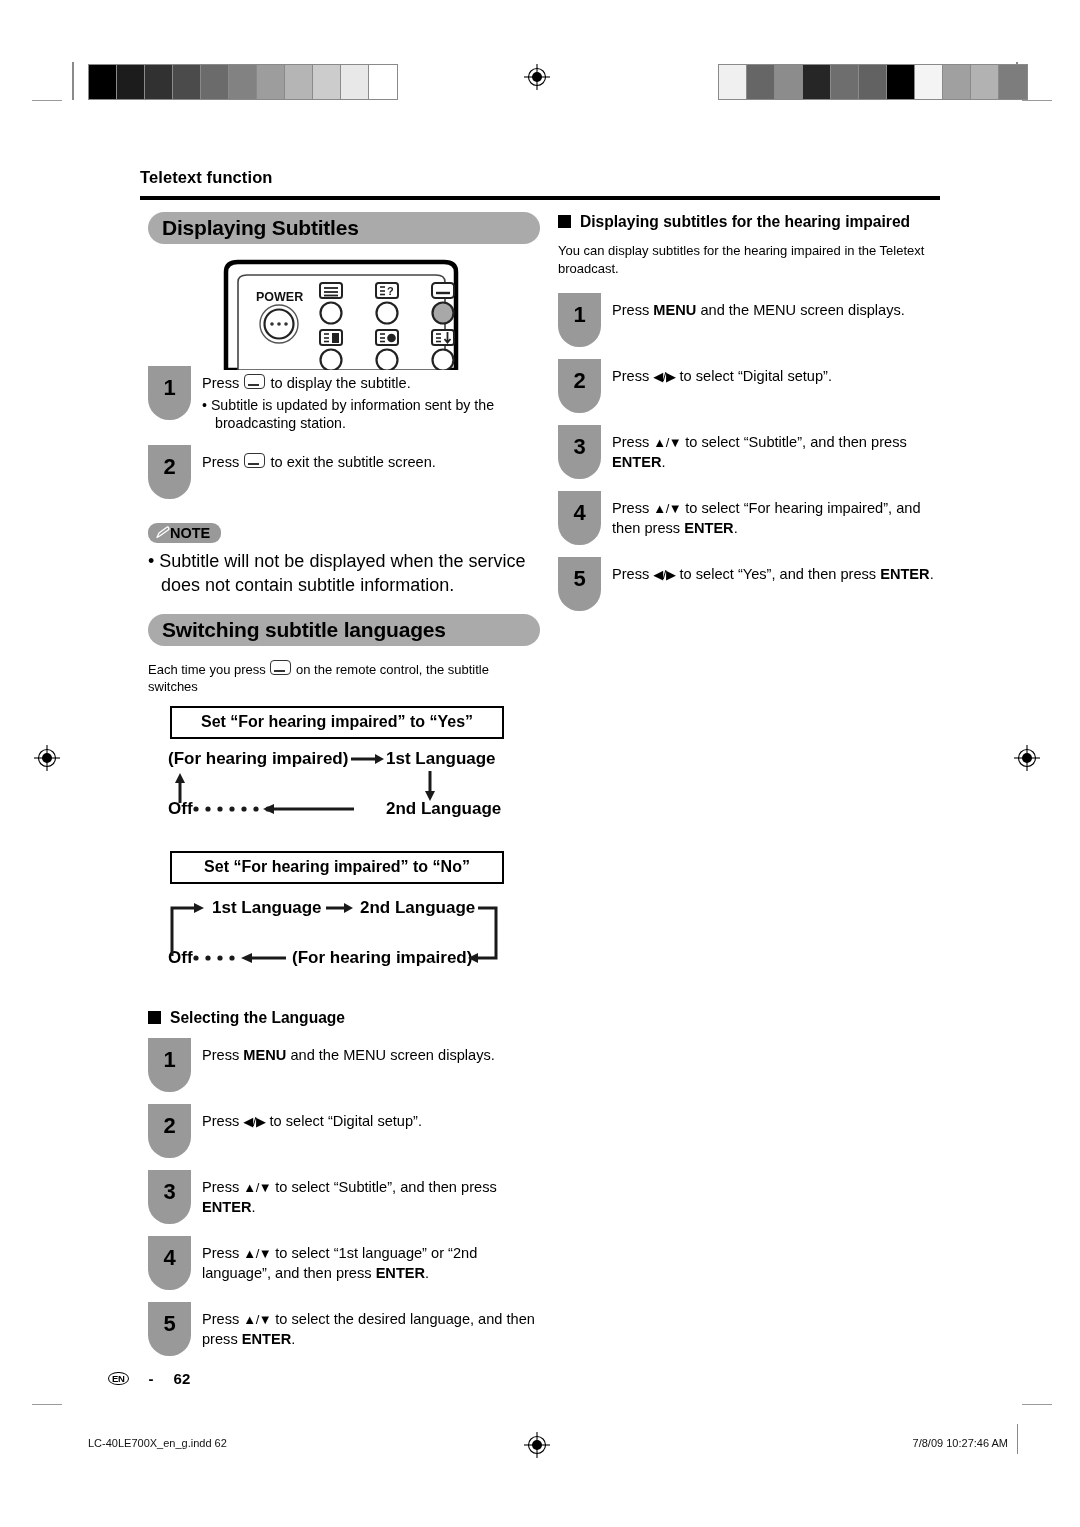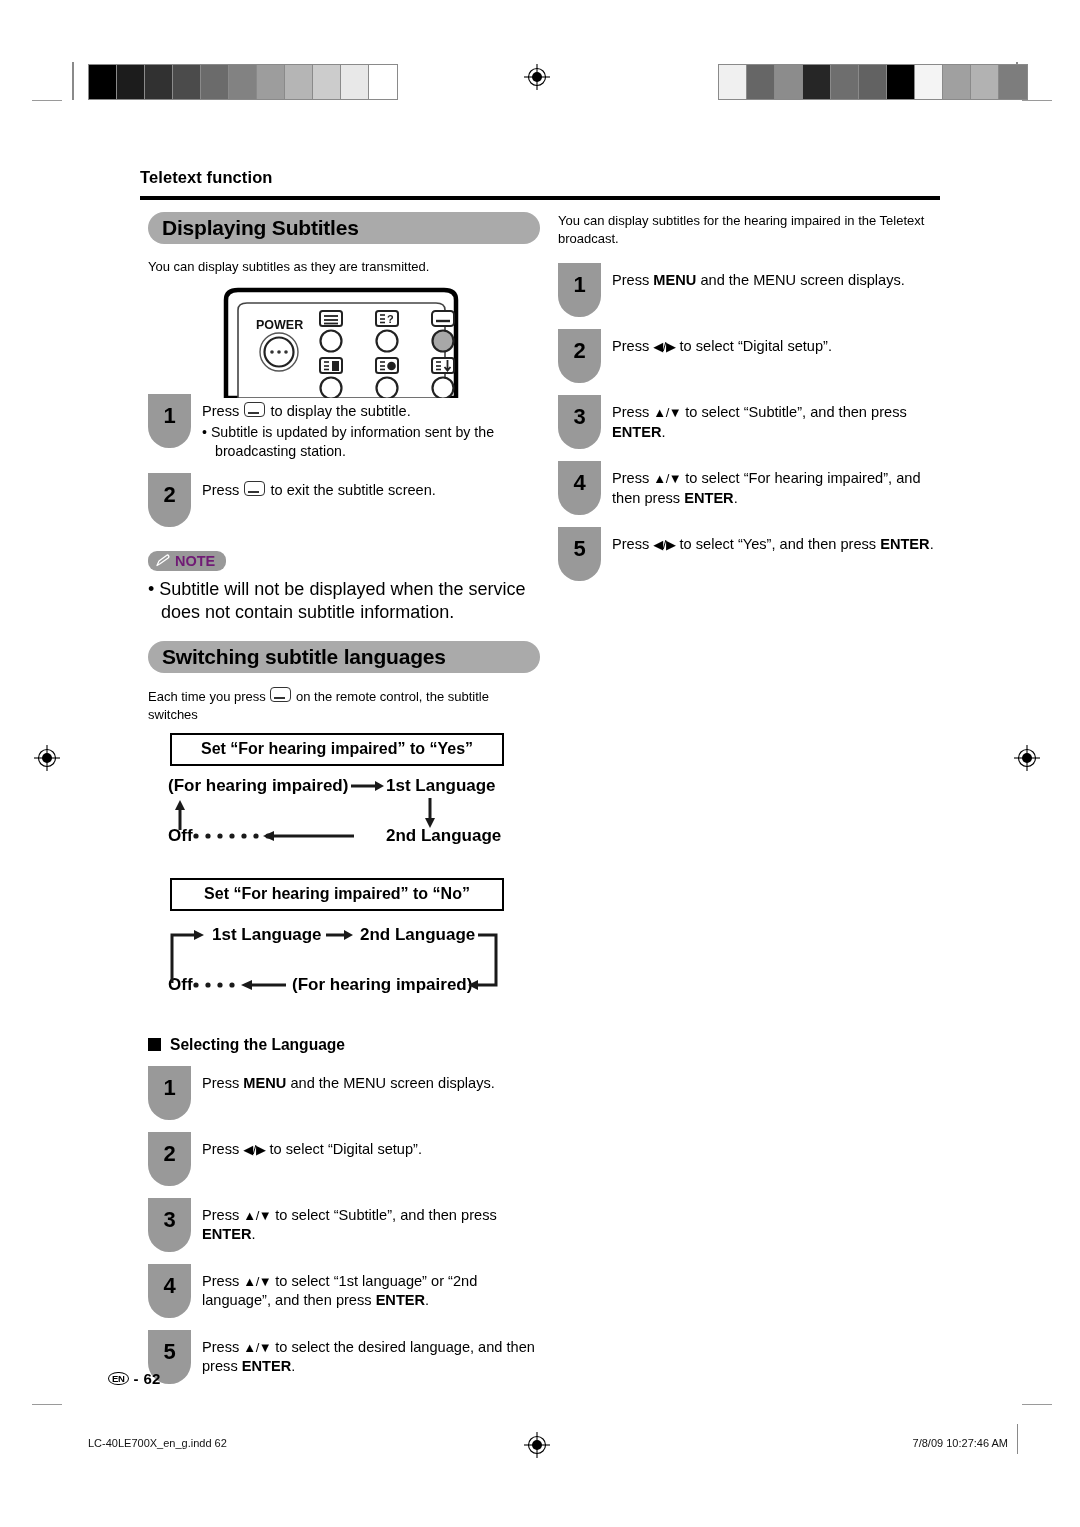--- a/index.html
+++ b/index.html
@@ -164,27 +164,26 @@
     line-height: 1.32;
     margin-top: 2px;
     padding-left: 13px;
     text-indent: -13px;
   }
 
   
   .note-badge {
     display: inline-flex;
     align-items: center;
-    gap: 5px;
     background: #999999;
     border-radius: 9px;
     padding: 2px 11px 2px 7px;
     font-size: 14.5px;
     font-weight: bold;
-    color: #701a75;
+    color: #000000;
     margin: 12px 0 7px 0;
   }
   .note-list {
     font-size: 18px;
     line-height: 1.32;
     padding-left: 13px;
     text-indent: -13px;
     margin-bottom: 4px;
   }
 
@@ -245,21 +244,21 @@
 
   
   #page-num {
     position: absolute;
     left: 108px;
     top: 1370px;
     font-size: 15px;
     font-weight: bold;
     display: flex;
     align-items: center;
-    gap: 5px;
+    gap: 20px;
   }
   .en-oval {
     display: inline-block;
     border: 1.4px solid #000;
     border-radius: 50%;
     font-size: 9.5px;
     font-weight: bold;
     padding: 1px 3px 1px 3px;
     line-height: 1;
     letter-spacing: -0.3px;
@@ -352,21 +351,20 @@
 
 <div id="page">
 
   <div id="running-head">Teletext function</div>
   <div id="head-rule"></div>
 
   <div class="col" id="col-left">
 
     <div class="pill">Displaying Subtitles</div>
 
-    <div class="body-text">You can display subtitles as they are transmitted.</div>
 
     
     <div id="remote">
       <svg width="392" height="112" viewBox="0 0 392 112">
 
         <path d="M78 14 q0 -10 12 -10 L296 4 q12 0 12 10 L308 112 L78 112 Z" fill="#ffffff" stroke="#000" stroke-width="4.5"></path>
         <path d="M90 24 q0 -7 9 -7 L288 17 q9 0 9 7 L297 112 L90 112 Z" fill="#ffffff" stroke="#444" stroke-width="1.6"></path>
 
         <text x="108" y="43" font-family="Liberation Sans, sans-serif" font-size="12.5" font-weight="bold" fill="#111">POWER</text>
 
@@ -552,20 +550,24 @@
     </div>
     <div class="step">
       <div class="step-badge">5</div>
       <div class="step-text">Press <span class="arrows">▲/▼</span> to select the desired language, and then press <b>ENTER</b>.</div>
     </div>
 
   </div>
 
   <div class="col" id="col-right">
 
+    <div class="sq-head" style="width:360px;">
+      <span class="sq"></span>
+      <span>Displaying subtitles for the hearing impaired</span>
+    </div>
 
     <div class="body-text" style="margin-bottom:16px;">You can display subtitles for the hearing impaired in the Teletext broadcast.</div>
 
     <div class="step">
       <div class="step-badge">1</div>
       <div class="step-text">Press <b>MENU</b> and the MENU screen displays.</div>
     </div>
     <div class="step">
       <div class="step-badge">2</div>
       <div class="step-text">Press <span class="arrows">◀/▶</span> to select “Digital setup”.</div>

